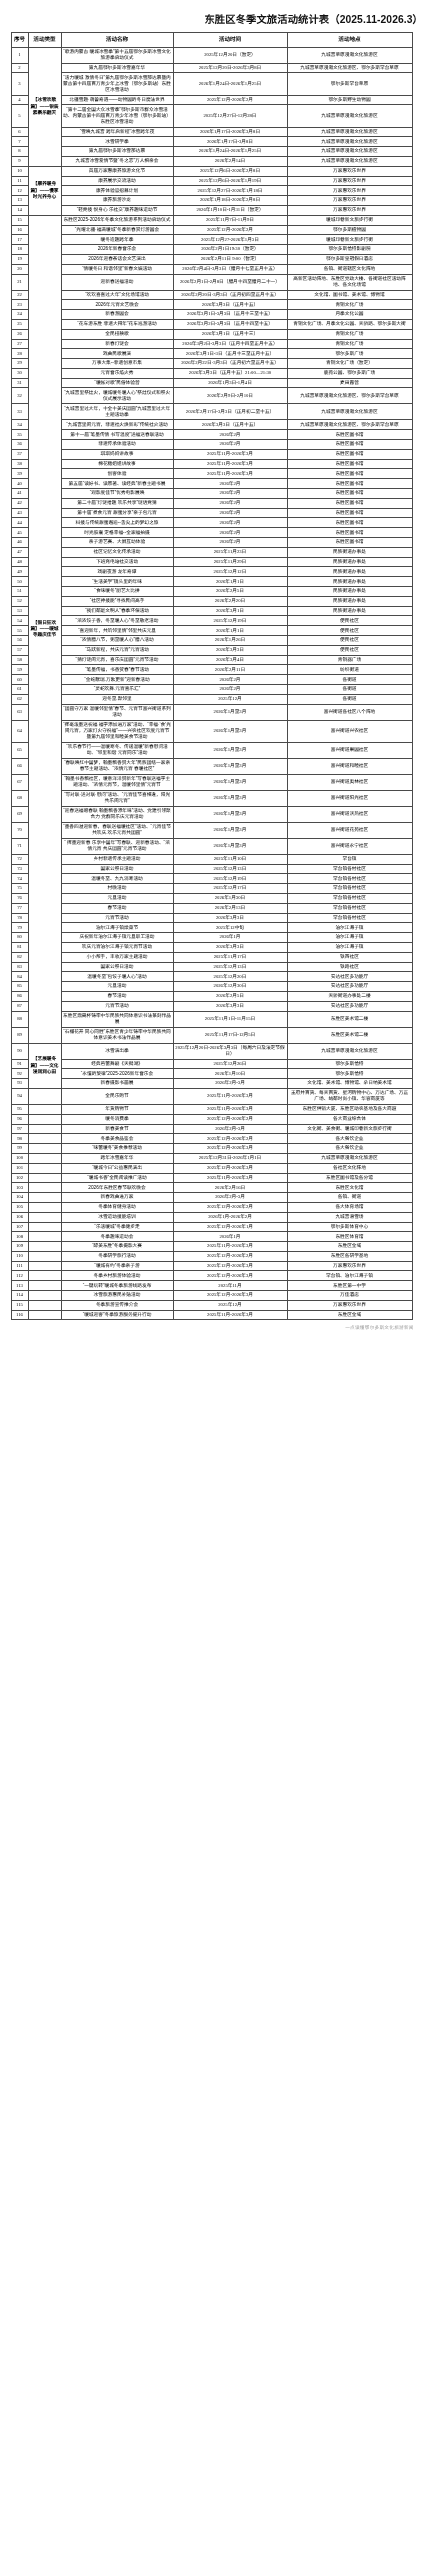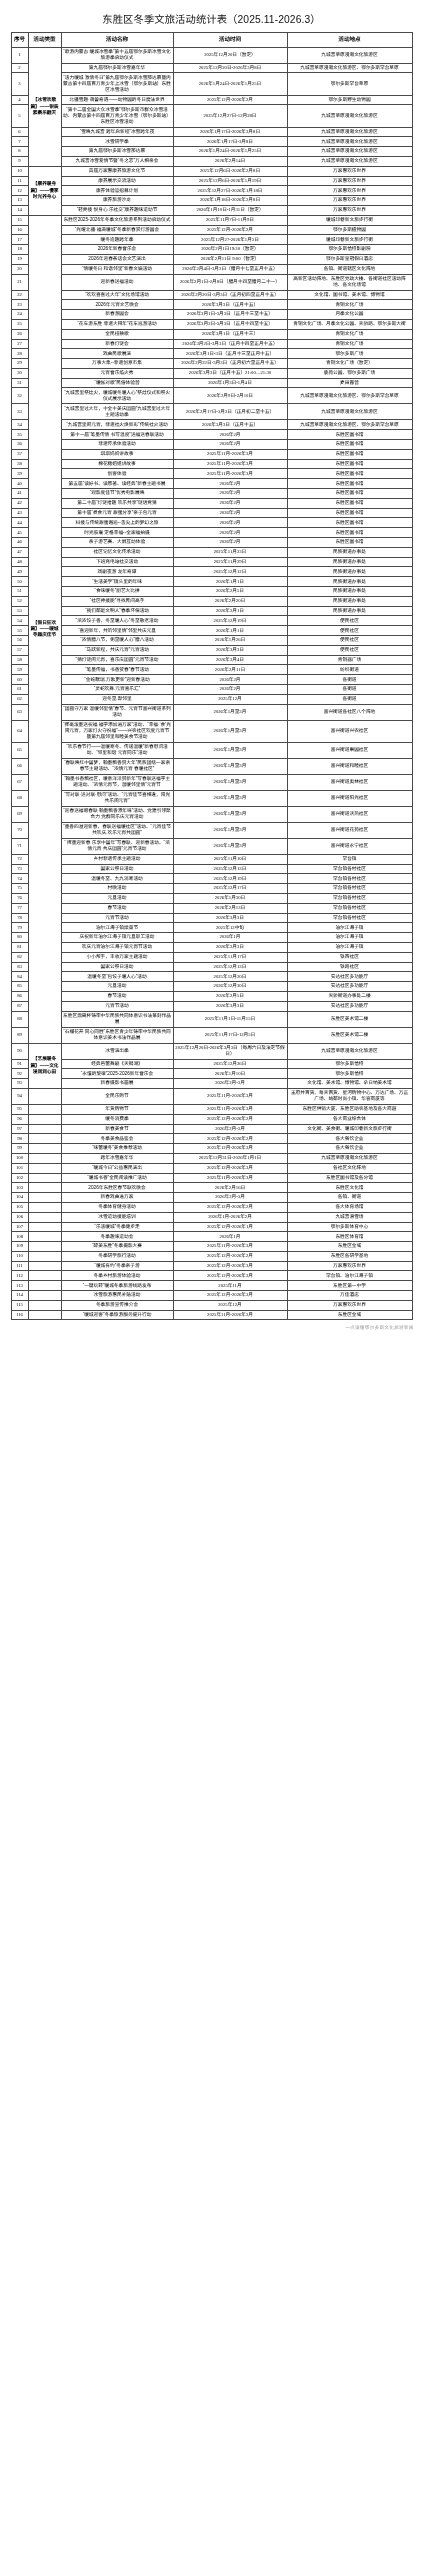--- a/index.html
+++ b/index.html
@@ -4,23 +4,23 @@
 <style>
   html,body{margin:0;padding:0;background:#ffffff;}
   body{
     width:423px;
     font-family:"Liberation Sans","DejaVu Sans",sans-serif;
     color:#000;
     -webkit-font-smoothing:antialiased;
   }
   .page{width:423px;position:relative;padding:0 0 9.3px 0;box-sizing:border-box;}
   .doc-title{
-    text-align:center;
+    text-align:right;
     font-size:10.3px;
-    font-weight:normal;
+    font-weight:bold;
     letter-spacing:0.1px;
     padding:10.6px 0 6px 0;
     color:#111;
   }
   table.sched{
     border-collapse:collapse;
     width:401px;
     margin:0 auto;
     table-layout:fixed;
     border:0.7px solid #3a3a3a;

